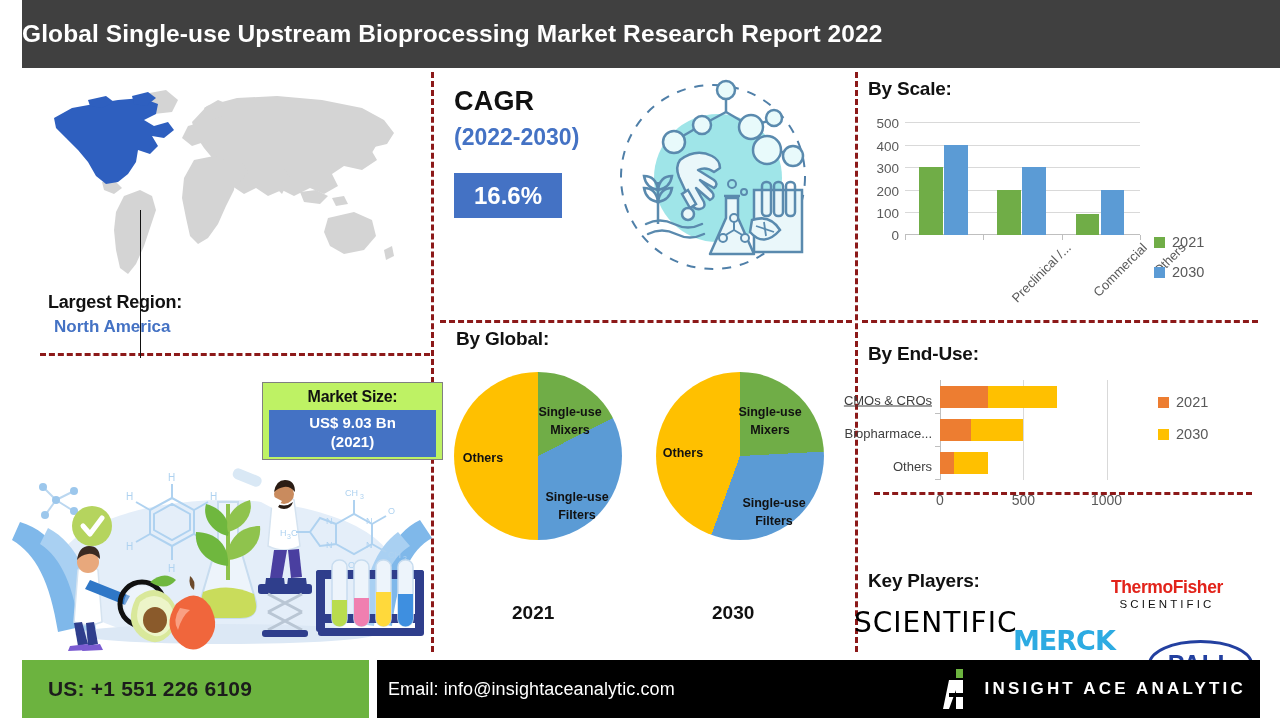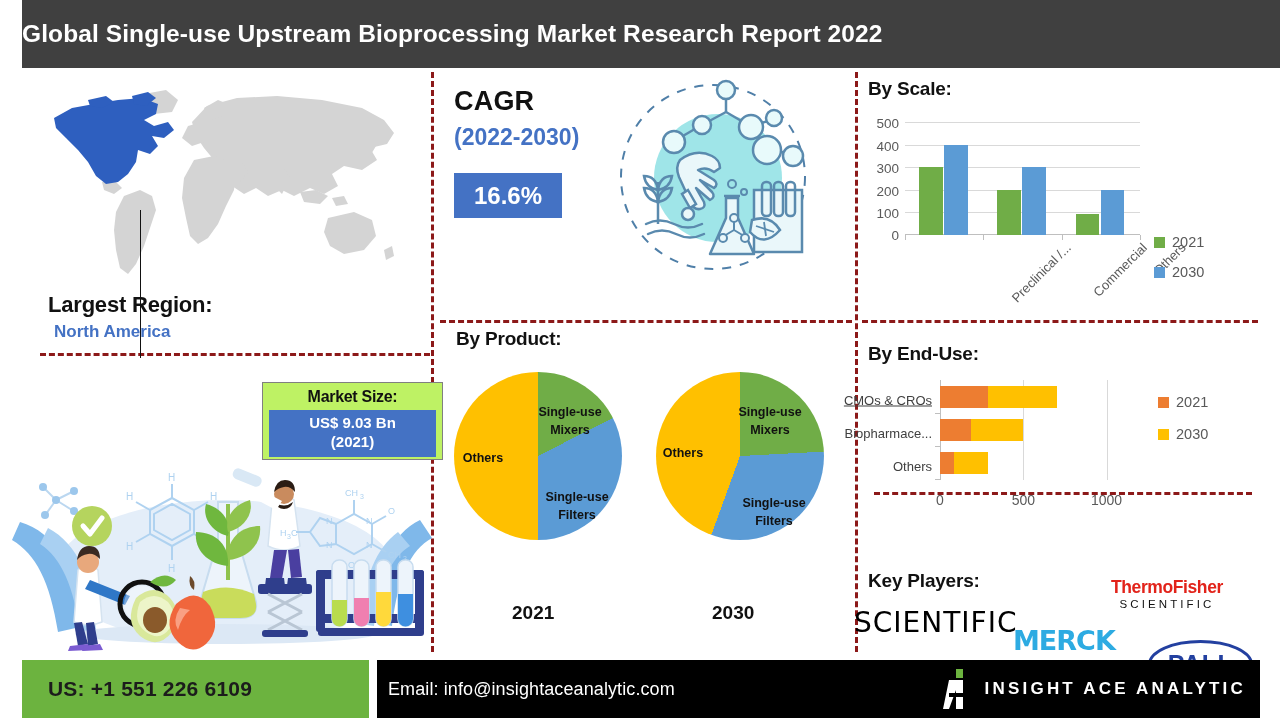--- a/index.html
+++ b/index.html
@@ -33,21 +33,21 @@
   .leftcol { position: absolute; left: 22px; top: 70px; width: 408px; height: 585px; }
 
   .mapwrap { position:absolute; left: 10px; top: 8px; width: 392px; height: 215px; }
   .mapwrap svg { width: 100%; height: 100%; display:block; }
   .mappointer {
     position:absolute; left: 118px; top: 140px; width: 0; height: 148px;
     border-left: 1.5px solid #111;
   }
 
   .largest-region { position:absolute; left: 26px; top: 222px; }
-  .largest-region .lbl { font-size: 22px; font-weight: bold; color:#111; letter-spacing:-.2px;}
+  .largest-region .lbl { font-size: 18px; font-weight: bold; color:#111; letter-spacing:-.2px;}
   .largest-region .val { font-size: 17px; font-weight: bold; color:#4472C4; margin-top:4px; margin-left:6px;}
 
   .msbox {
     position:absolute; left: 240px; top: 312px; width: 181px; height: 78px;
     border: 1.5px solid #808080; background:#bef264; text-align:center;
   }
   .msbox .ms-title { font-size:16px; font-weight:bold; color:#111; padding-top:5px; letter-spacing:-.3px;}
   .msbox .ms-val {
     margin: 4px 6px 5px 6px; background:#4472C4; color:#fff;
     font-size:15px; font-weight:bold; line-height:1.25; padding:4px 0 5px 0;
@@ -457,21 +457,21 @@
         </g>
 
         <path d="M138,142 q18,-6 28,10 q-16,18 -30,2 Z" fill="#EAF7FA" stroke="#5A8AAE" stroke-width="2.5"></path>
         <g stroke="#5A8AAE" stroke-width="1.8" fill="none">
           <line x1="142" y1="148" x2="160" y2="154"></line>
           <line x1="150" y1="144" x2="152" y2="158"></line>
         </g>
       </svg>
     </div>
 
-    <div class="byproduct-title">By Product:</div>
+    <div class="byproduct-title">By Global:</div>
 
     <div class="pie pie-1" style="background: conic-gradient(from 0deg, #70AD47 0deg 63deg, #5B9BD5 63deg 180deg, #FFC000 180deg 360deg);"></div>
     <div class="pielbl" style="left:88px; top:333px; width:96px;">
       <span>Single-use</span><br><span>Mixers</span>
     </div>
     <div class="pielbl" style="left:95px; top:418px; width:96px;">
       <span>Single-use</span><br><span>Filters</span>
     </div>
     <div class="pielbl" style="left:18px; top:379px; width:62px;">
       <span>Others</span>

